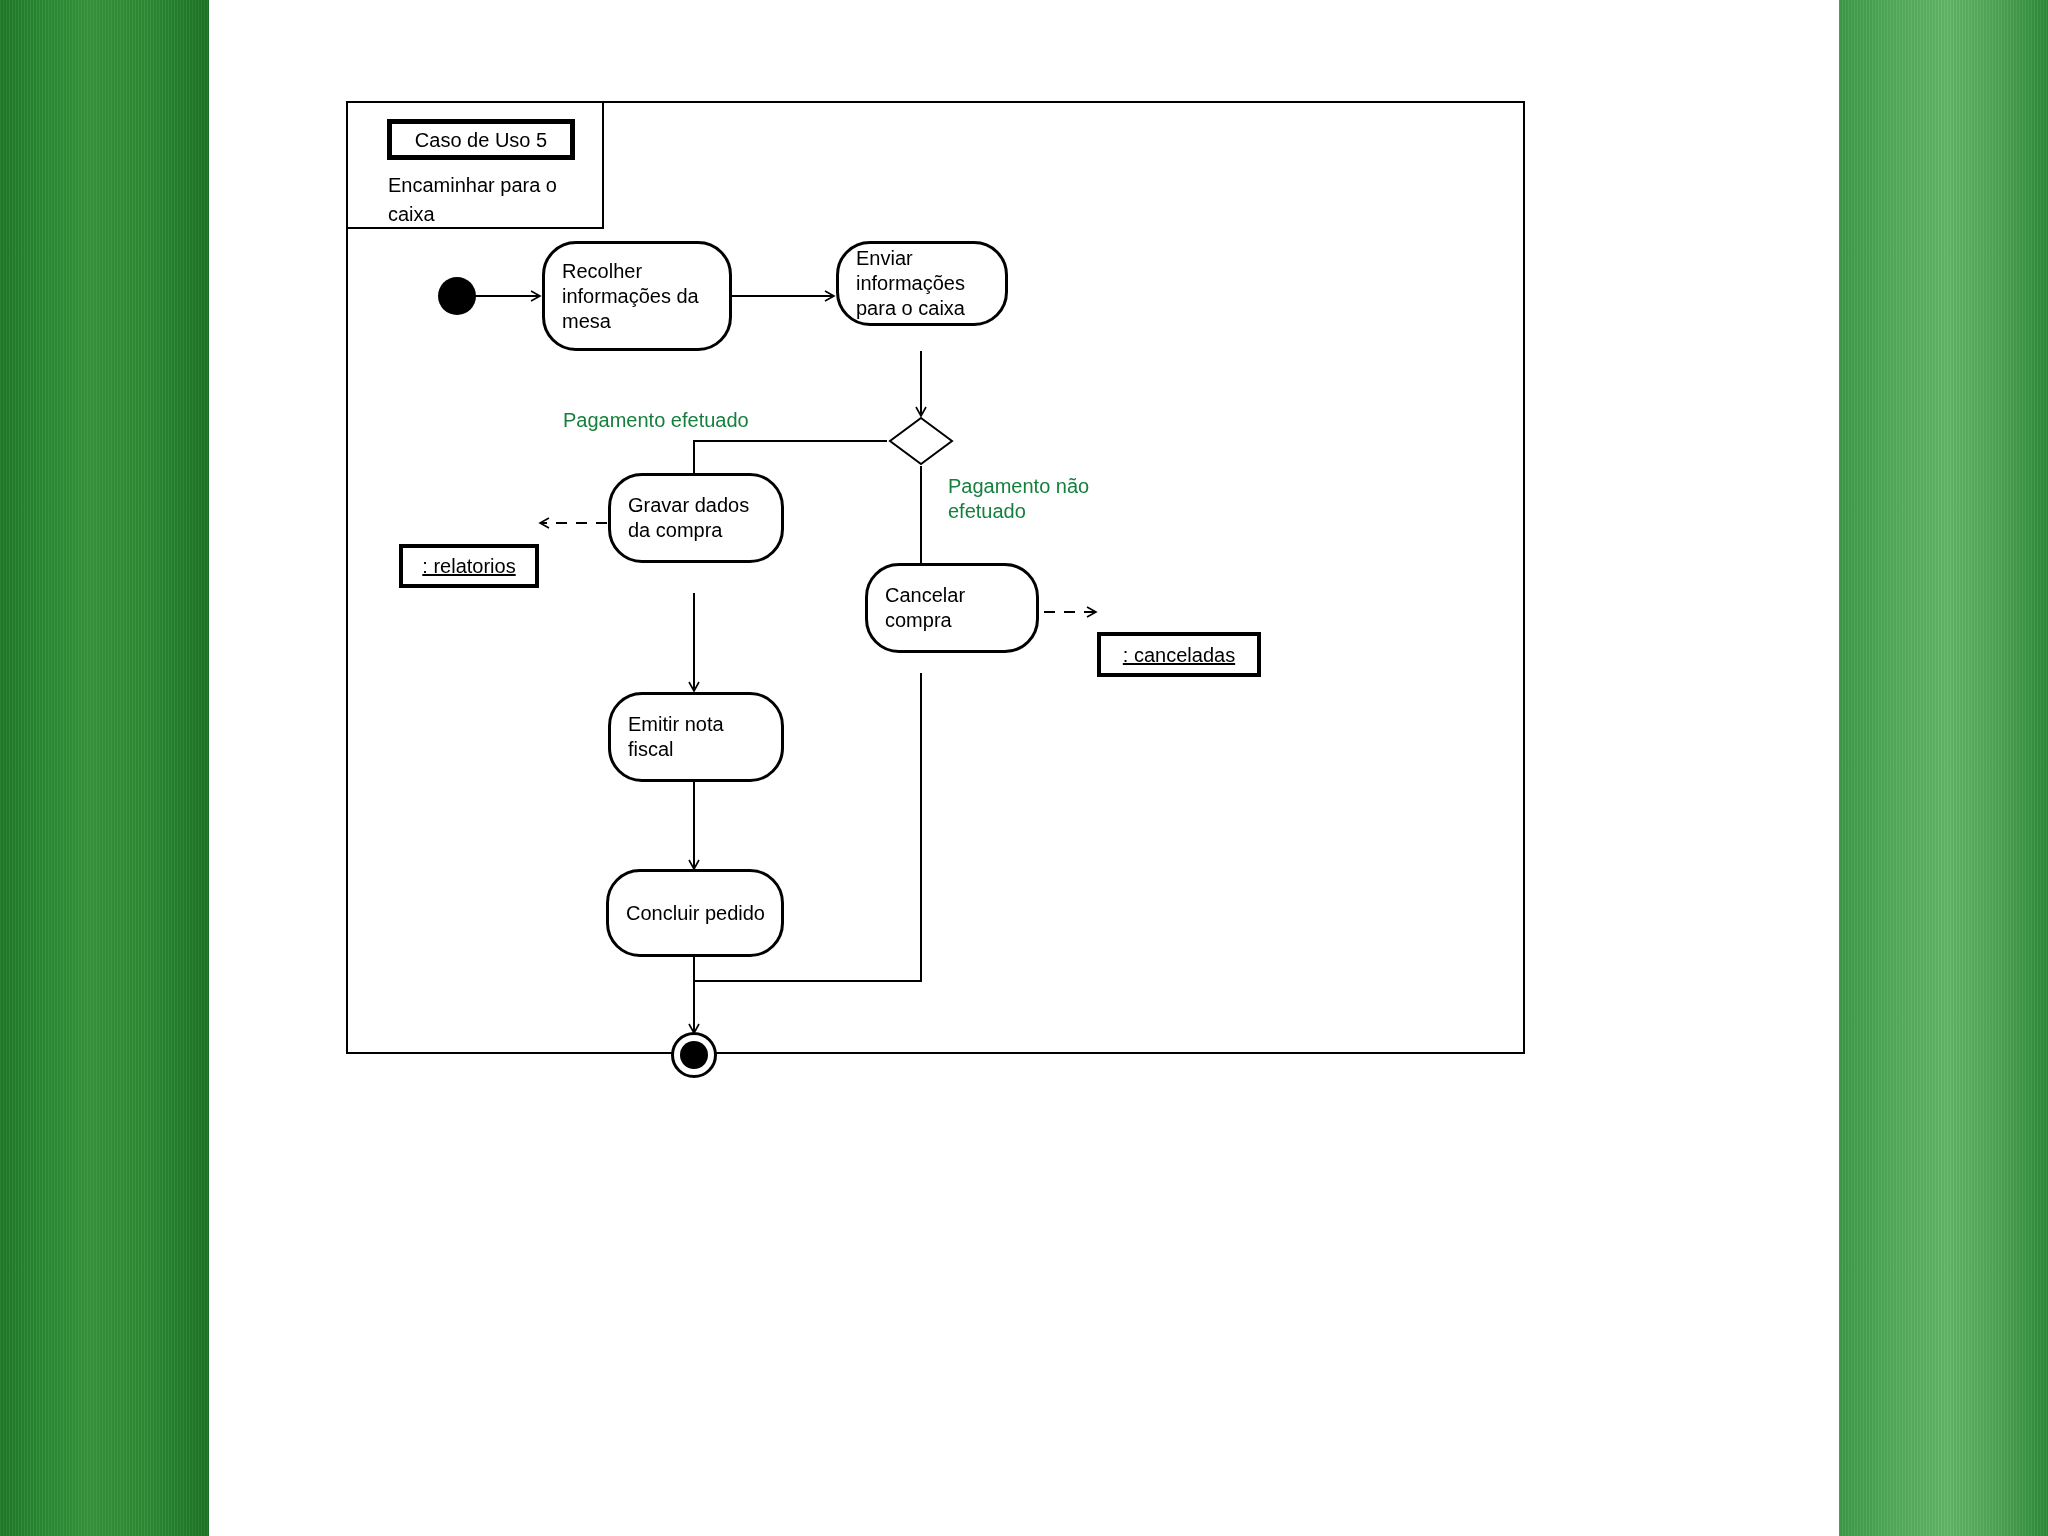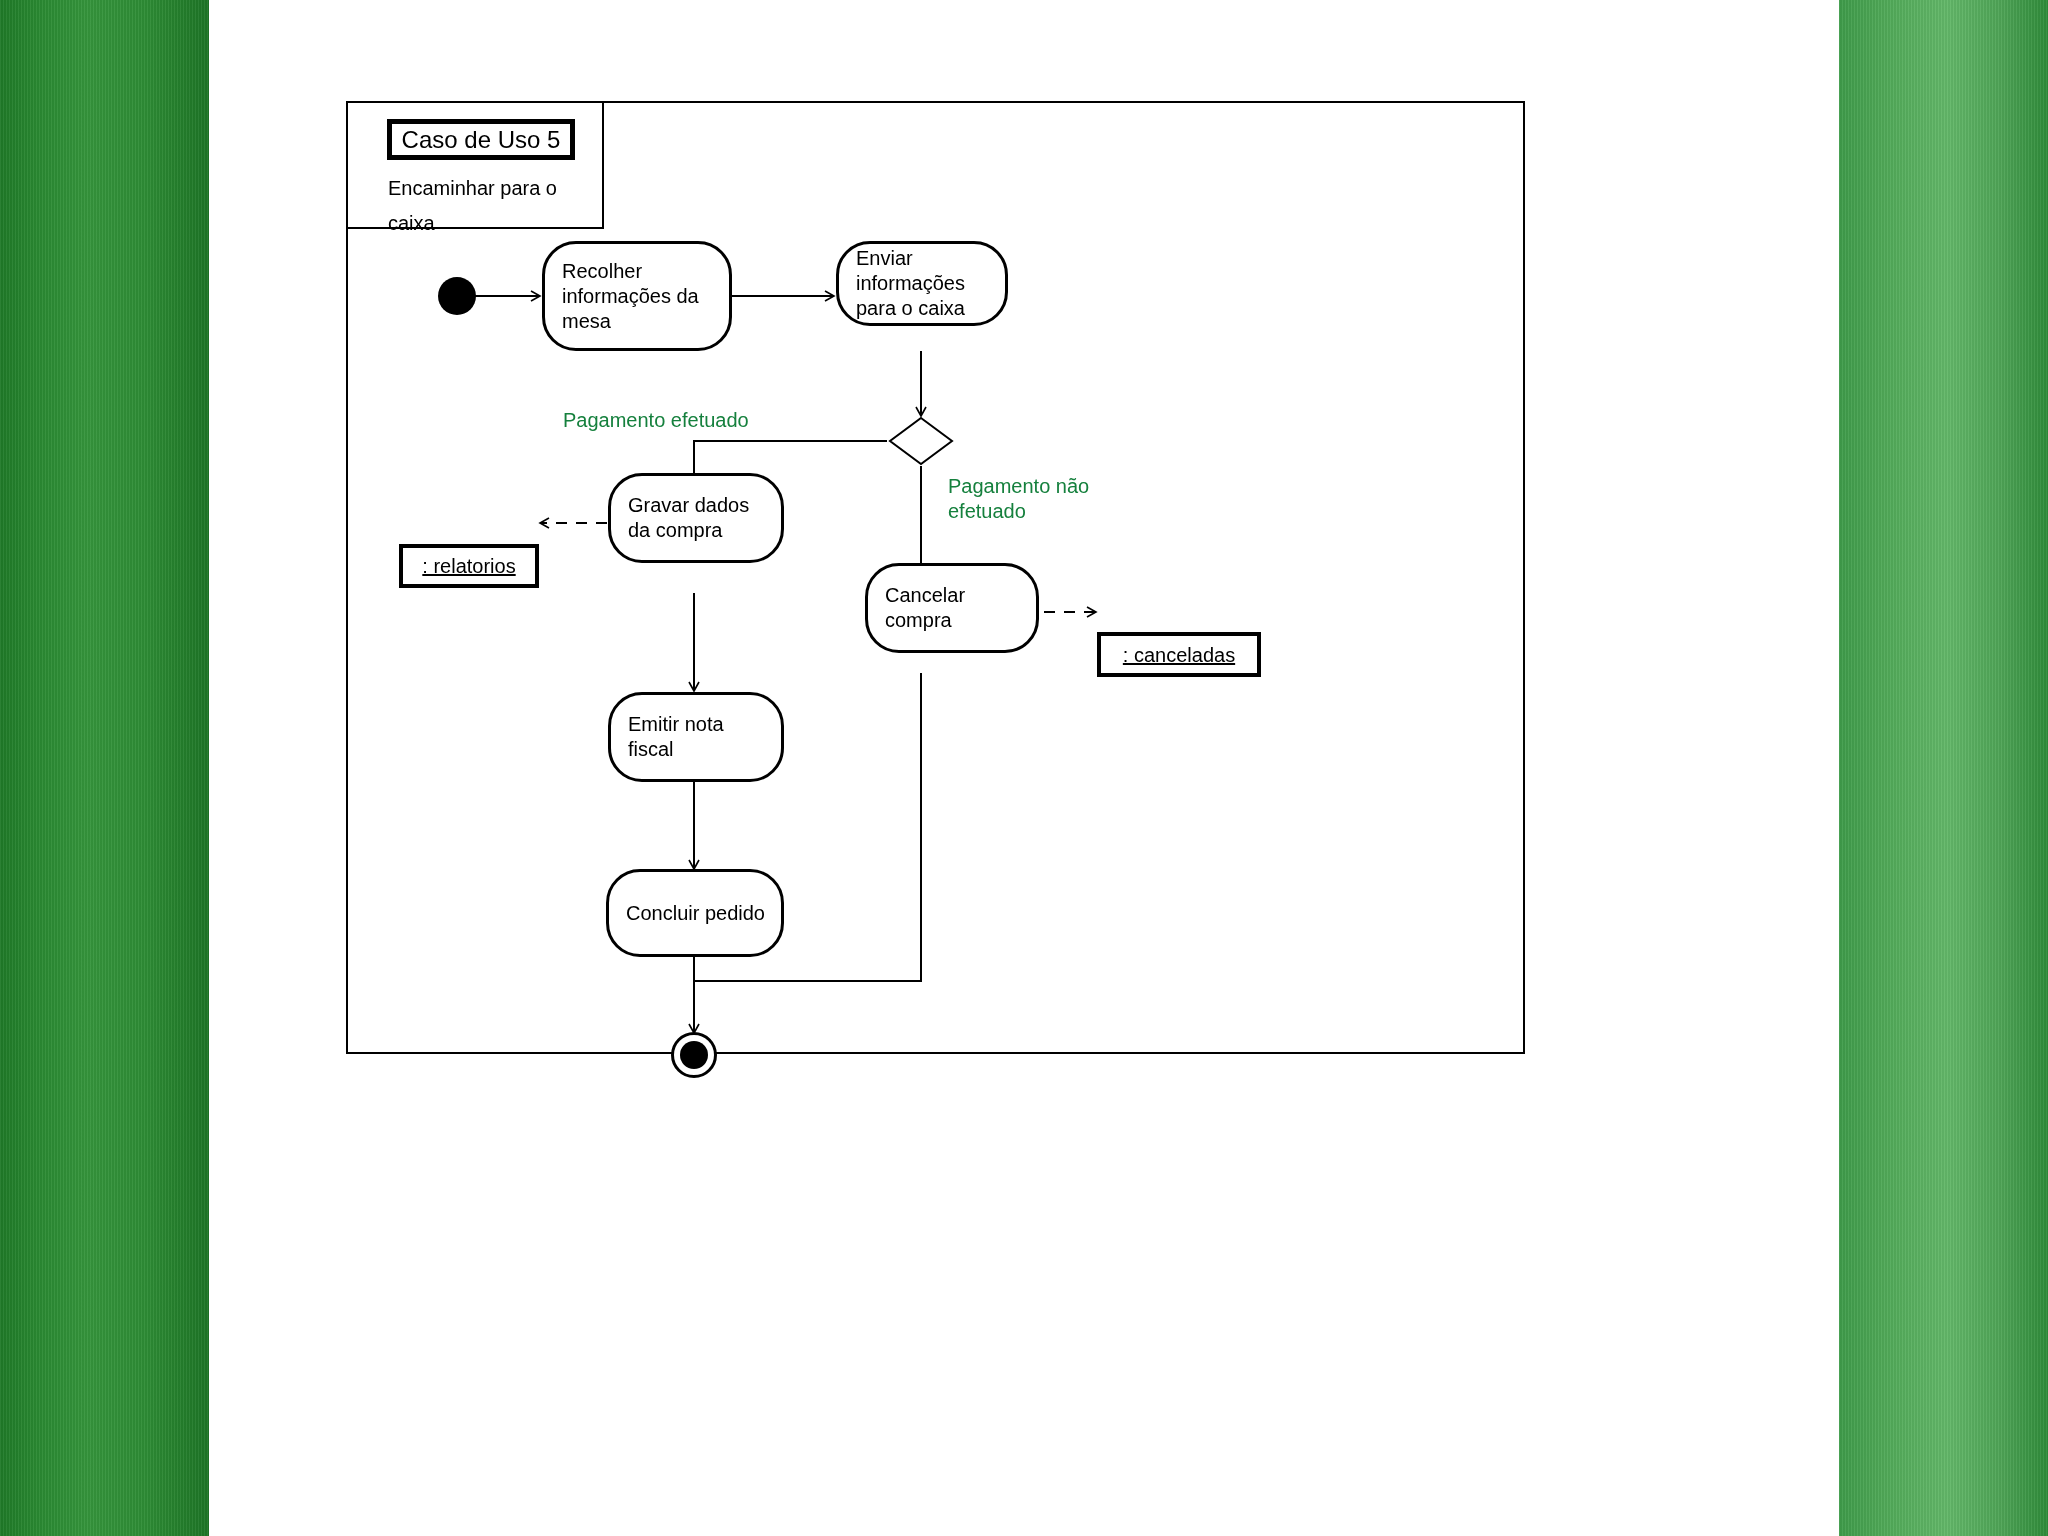--- a/index.html
+++ b/index.html
@@ -82,32 +82,32 @@
     width: 188px;
     height: 41px;
     border: 5px solid #000000;
     box-sizing: border-box;
     background: #ffffff;
     display: flex;
     align-items: center;
     justify-content: center;
   }
   #usecase-badge span {
-    font-size: 24px;
+    font-size: 20px;
     color: #000000;
     line-height: 1;
     white-space: nowrap;
   }
   #frame-subtitle {
     position: absolute;
     left: 40px;
     top: 68px;
     width: 210px;
     font-size: 20px;
-    line-height: 35px;
+    line-height: 29px;
     color: #000000;
   }
 
   
   #wires {
     position: absolute;
     left: 0;
     top: 0;
     width: 1179px;
     height: 953px;

